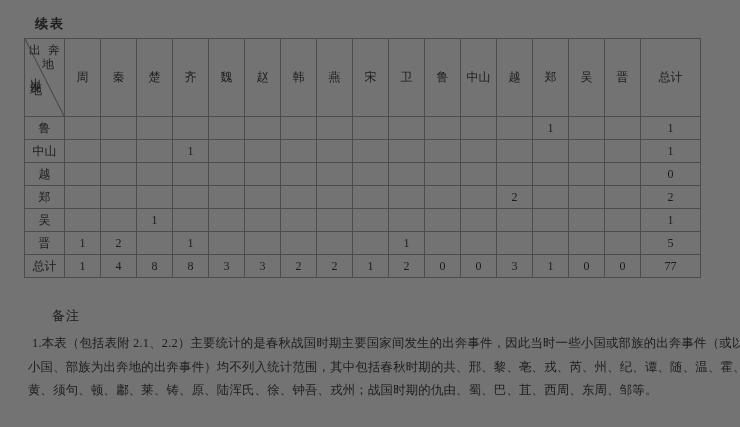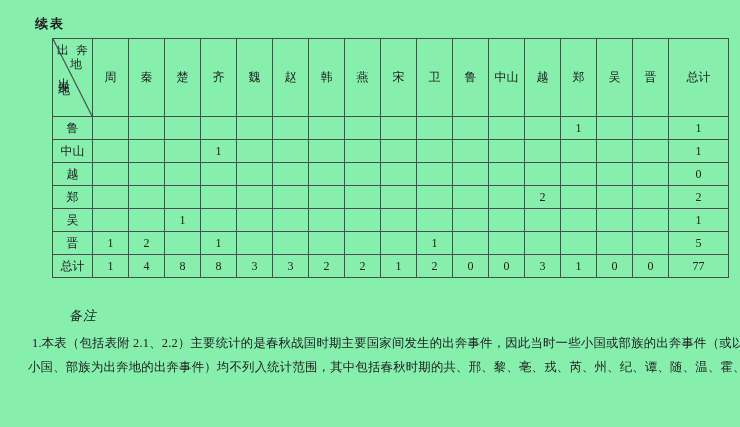--- a/index.html
+++ b/index.html
@@ -1,28 +1,28 @@
 <!DOCTYPE html>
 <html><head>
 <meta charset="utf-8">
 <style>
   * { box-sizing: border-box; }
   html,body { margin:0; padding:0; background:#ffffff; }
   .page {
     position:relative; width:740px; height:427px; overflow:hidden;
-    background:#86efac; color:#1c1c1c;
+    background:#737373; color:#1c1c1c;
     font-family:"Liberation Serif","DejaVu Serif",serif;
     padding-left:16px;
   }
   .cont-label {
     position:absolute; left:35px; top:15px;
     font-size:13px; font-weight:bold; letter-spacing:2px;
   }
   table.exile {
-    position:absolute; left:52px; top:38px; width:676px;
+    position:absolute; left:24px; top:38px; width:676px;
     border-collapse:collapse; table-layout:fixed;
   }
   .exile th, .exile td {
     border:1px solid #4c4c4c; padding:0;
     text-align:center; vertical-align:middle;
     font-weight:normal; font-size:12px; color:#1c1c1c;
   }
   .exile thead tr { height:78px; }
   .exile tbody tr { height:23px; }
   col.c-label { width:40px; }
@@ -33,21 +33,21 @@
   .corner .dest1 {
     position:absolute; top:3px; left:4px; font-size:12px;
     letter-spacing:2px; white-space:nowrap;
   }
   .corner .dest2 { position:absolute; top:17px; left:17px; font-size:12px; }
   .corner .origin {
     position:absolute; top:29px; left:2px; font-size:12px;
     writing-mode:vertical-lr; letter-spacing:3px; white-space:nowrap;
   }
   .notes { position:absolute; left:28px; top:307px; width:706px; }
-  .notes-title { margin-left:41px; margin-bottom:7px; font-size:13px; letter-spacing:1px;font-style:italic; }
+  .notes-title { margin-left:24px; margin-bottom:7px; font-size:13px; letter-spacing:1px; }
   .note-line {
     font-size:12.4px; line-height:23.5px; letter-spacing:0.2px;
     white-space:nowrap;
   }
   .note-line.first { padding-left:4px; }
 </style>
 </head>
 <body>
 
 <div class="page">
@@ -245,15 +245,16 @@
           <td>0</td>
           <td>77</td>
         </tr>
       </tbody>
   </table>
 
   <div class="notes">
     <div class="notes-title">备注</div>
     <div class="note-line first">1.本表（包括表附 2.1、2.2）主要统计的是春秋战国时期主要国家间发生的出奔事件，因此当时一些小国或部族的出奔事件（或以这些</div>
     <div class="note-line">小国、部族为出奔地的出奔事件）均不列入统计范围，其中包括春秋时期的共、邢、黎、亳、戎、芮、州、纪、谭、随、温、霍、弦、</div>
+    <div class="note-line">黄、须句、顿、鄘、莱、铸、原、陆浑氏、徐、钟吾、戎州；战国时期的仇由、蜀、巴、苴、西周、东周、邹等。</div>
   </div>
 
 </div>
 
 </body></html>

